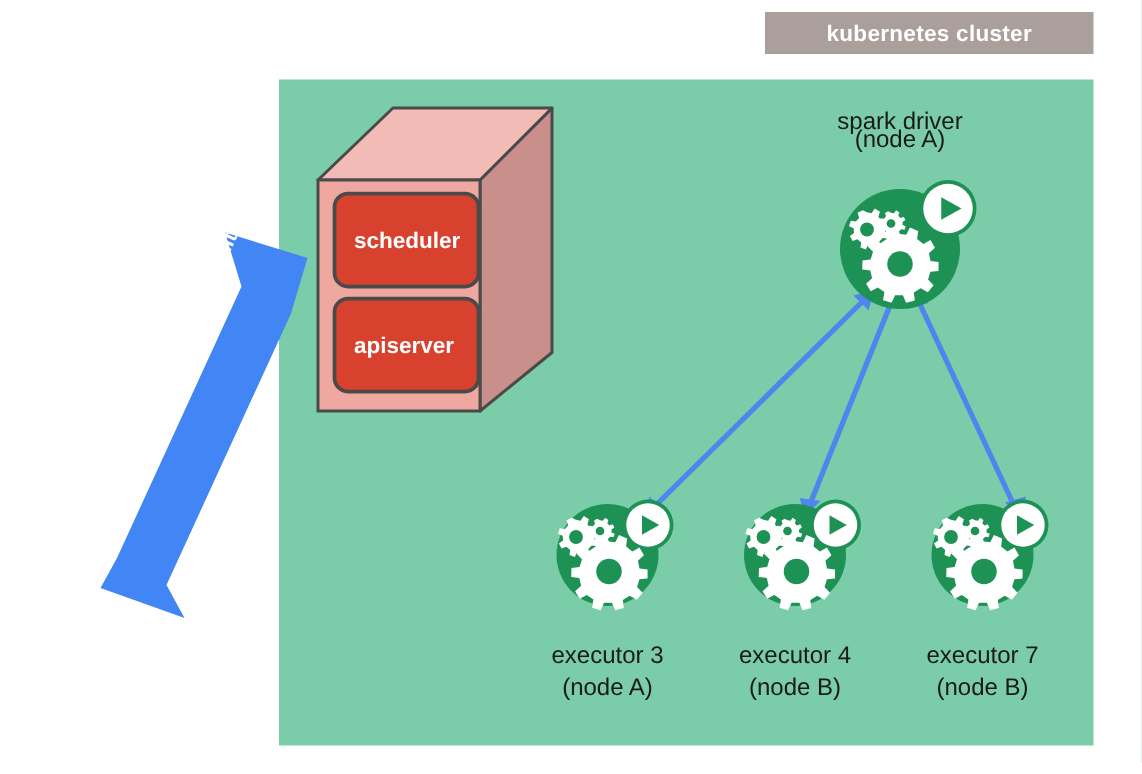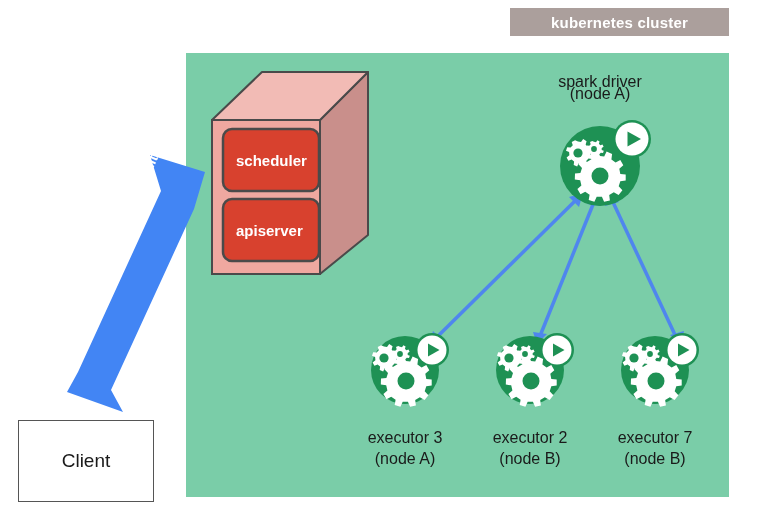--- a/index.html
+++ b/index.html
@@ -149,29 +149,26 @@
 
   <div class="k8s-badge">
     <span>kubernetes cluster</span>
   </div>
 
   <div class="boxlabel" style="left:236px;top:152px;">scheduler</div>
   <div class="boxlabel" style="left:236px;top:222px;">apiserver</div>
 
   <div class="submit-label" style="left:110px;top:232px;transform:rotate(-65.5deg);">spark-submit</div>
 
-  <div class="client-box">
-    <span>Client</span>
-  </div>
 
   <div class="txt centered nodelabel" style="left:600px;top:72px;">spark driver</div>
   <div class="txt centered nodelabel" style="left:600px;top:84px;">(node A)</div>
 
   <div class="txt centered nodelabel" style="left:405px;top:428px;">executor 3</div>
   <div class="txt centered nodelabel" style="left:405px;top:449px;">(node A)</div>
 
-  <div class="txt centered nodelabel" style="left:530px;top:428px;">executor 2</div>
+  <div class="txt centered nodelabel" style="left:530px;top:428px;">executor 4</div>
   <div class="txt centered nodelabel" style="left:530px;top:449px;">(node B)</div>
 
   <div class="txt centered nodelabel" style="left:655px;top:428px;">executor 7</div>
   <div class="txt centered nodelabel" style="left:655px;top:449px;">(node B)</div>
 
 </div>
 
 </body></html>

